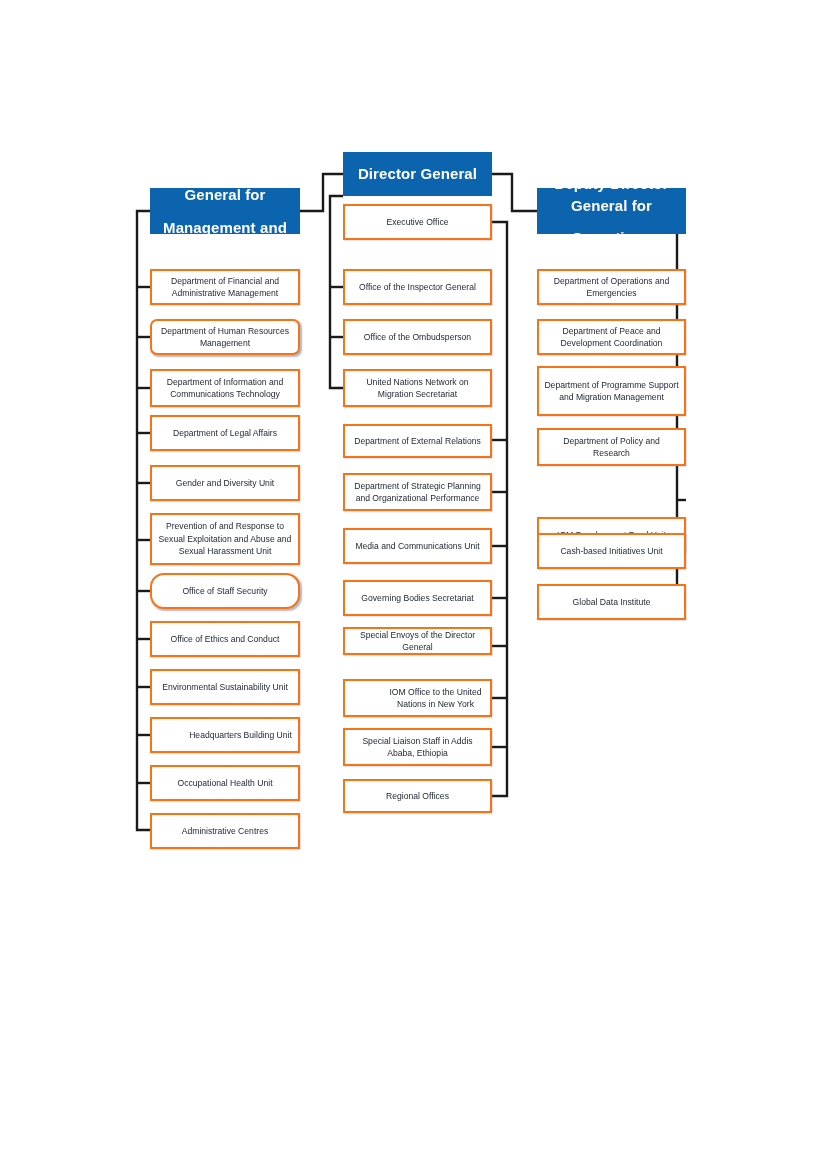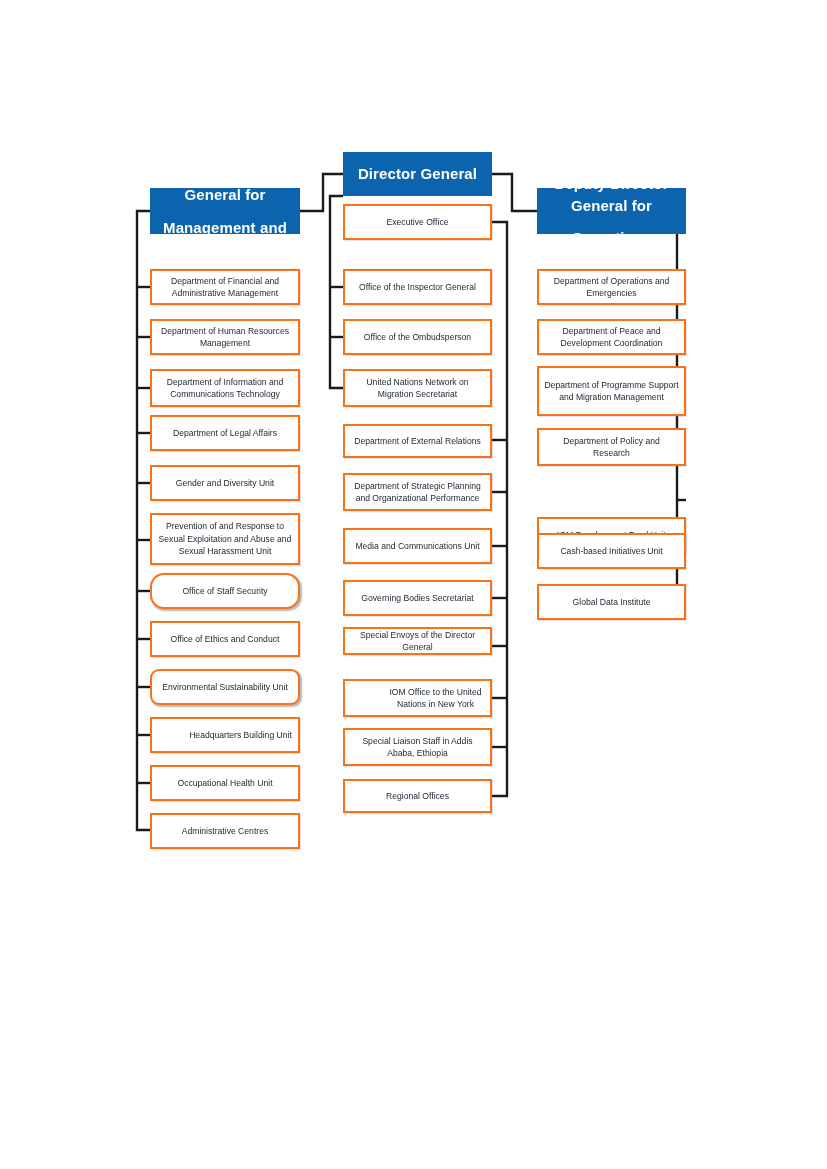--- a/index.html
+++ b/index.html
@@ -168,42 +168,42 @@
       <span>
         <span class="node-label">Deputy Director General for</span>
         <span class="line-gap"></span>
         <span class="node-label">Management and Reform</span>
       </span>
     </div>
 
     <div class="node node-box" style="left:150px; top:269px; width:150px; height:36px;">
       <span class="node-label">Department of Financial and Administrative Management</span>
     </div>
-    <div class="node node-box" style="left:150px; top:319px; width:150px; height:36px;">
+    <div class="node node-box" style="left:150px; top:319px; width:150px; height:36px;border-radius:7px;">
       <span class="node-label">Department of Human Resources Management</span>
     </div>
     <div class="node node-box" style="left:150px; top:369px; width:150px; height:38px;">
       <span class="node-label">Department of Information and Communications Technology</span>
     </div>
     <div class="node node-box" style="left:150px; top:415px; width:150px; height:36px;">
       <span class="node-label">Department of Legal Affairs</span>
     </div>
     <div class="node node-box" style="left:150px; top:465px; width:150px; height:36px;">
       <span class="node-label">Gender and Diversity Unit</span>
     </div>
     <div class="node node-box" style="left:150px; top:513px; width:150px; height:52px;">
       <span class="node-label">Prevention of and Response to Sexual Exploitation and Abuse and Sexual Harassment Unit</span>
     </div>
     <div class="node node-box" style="left:150px; top:573px; width:150px; height:36px;border-radius:14px;">
       <span class="node-label">Office of Staff Security</span>
     </div>
     <div class="node node-box" style="left:150px; top:621px; width:150px; height:36px;">
       <span class="node-label">Office of Ethics and Conduct</span>
     </div>
-    <div class="node node-box" style="left:150px; top:669px; width:150px; height:36px;border-radius:9px;">
+    <div class="node node-box" style="left:150px; top:669px; width:150px; height:36px;">
       <span class="node-label">Environmental Sustainability Unit</span>
     </div>
     <div class="node node-box" style="left:150px; top:717px; width:150px; height:36px;padding-left:36px;">
       <span class="node-label">Headquarters Building Unit</span>
     </div>
     <div class="node node-box" style="left:150px; top:765px; width:150px; height:36px;">
       <span class="node-label">Occupational Health Unit</span>
     </div>
     <div class="node node-box" style="left:150px; top:813px; width:150px; height:36px;">
       <span class="node-label">Administrative Centres</span>

